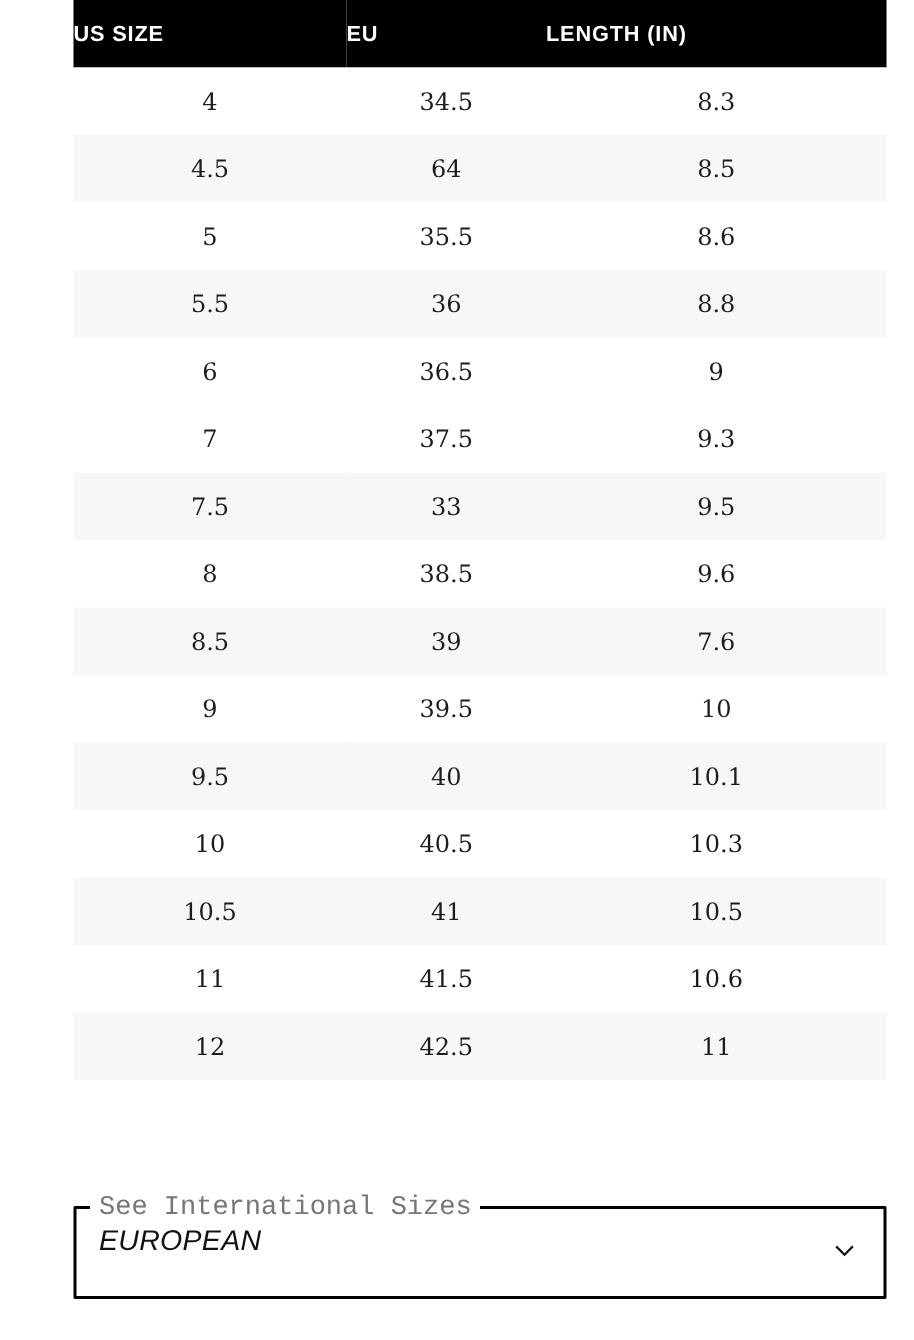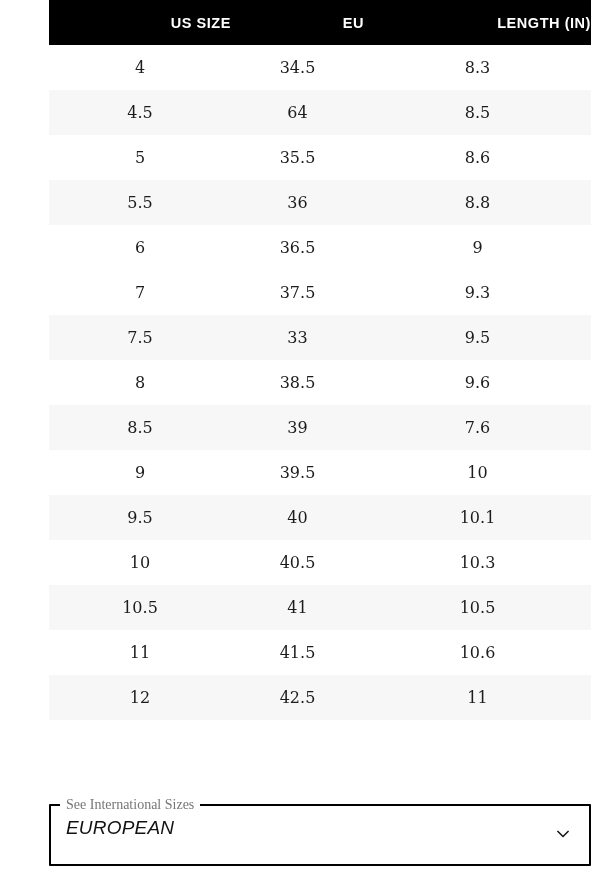--- a/index.html
+++ b/index.html
@@ -39,21 +39,21 @@
   }
 
   #size-table th {
     height: 45px;
     padding: 0;
     color: #ffffff;
     font-family: "Liberation Sans", sans-serif;
     font-size: 14.5px;
     font-weight: 700;
     letter-spacing: 0.55px;
-    text-align: right;
+    text-align: left;
     vertical-align: middle;
     white-space: nowrap;
   }
 
   #size-table td {
     height: 45px;
     padding: 0;
     color: #1c1c1c;
     font-family: "DejaVu Serif", "Liberation Serif", serif;
     font-size: 16px;
@@ -97,22 +97,22 @@
     margin: 0;
     padding: 0;
     border: 2px solid #000000;
     border-radius: 1px;
     pointer-events: none;
   }
 
   .select-legend {
     margin-left: 9px;
     padding: 0 6px;
-    font-family: Liberation Serif, serif;
-    font-size: 14px;
+    font-family: Liberation Mono, monospace;
+    font-size: 18px;
     line-height: 12px;
     color: #767676;
     white-space: nowrap;
     width: auto;
     height: 12px;
     display: block;
   }
 
   .select-value {
     position: absolute;

